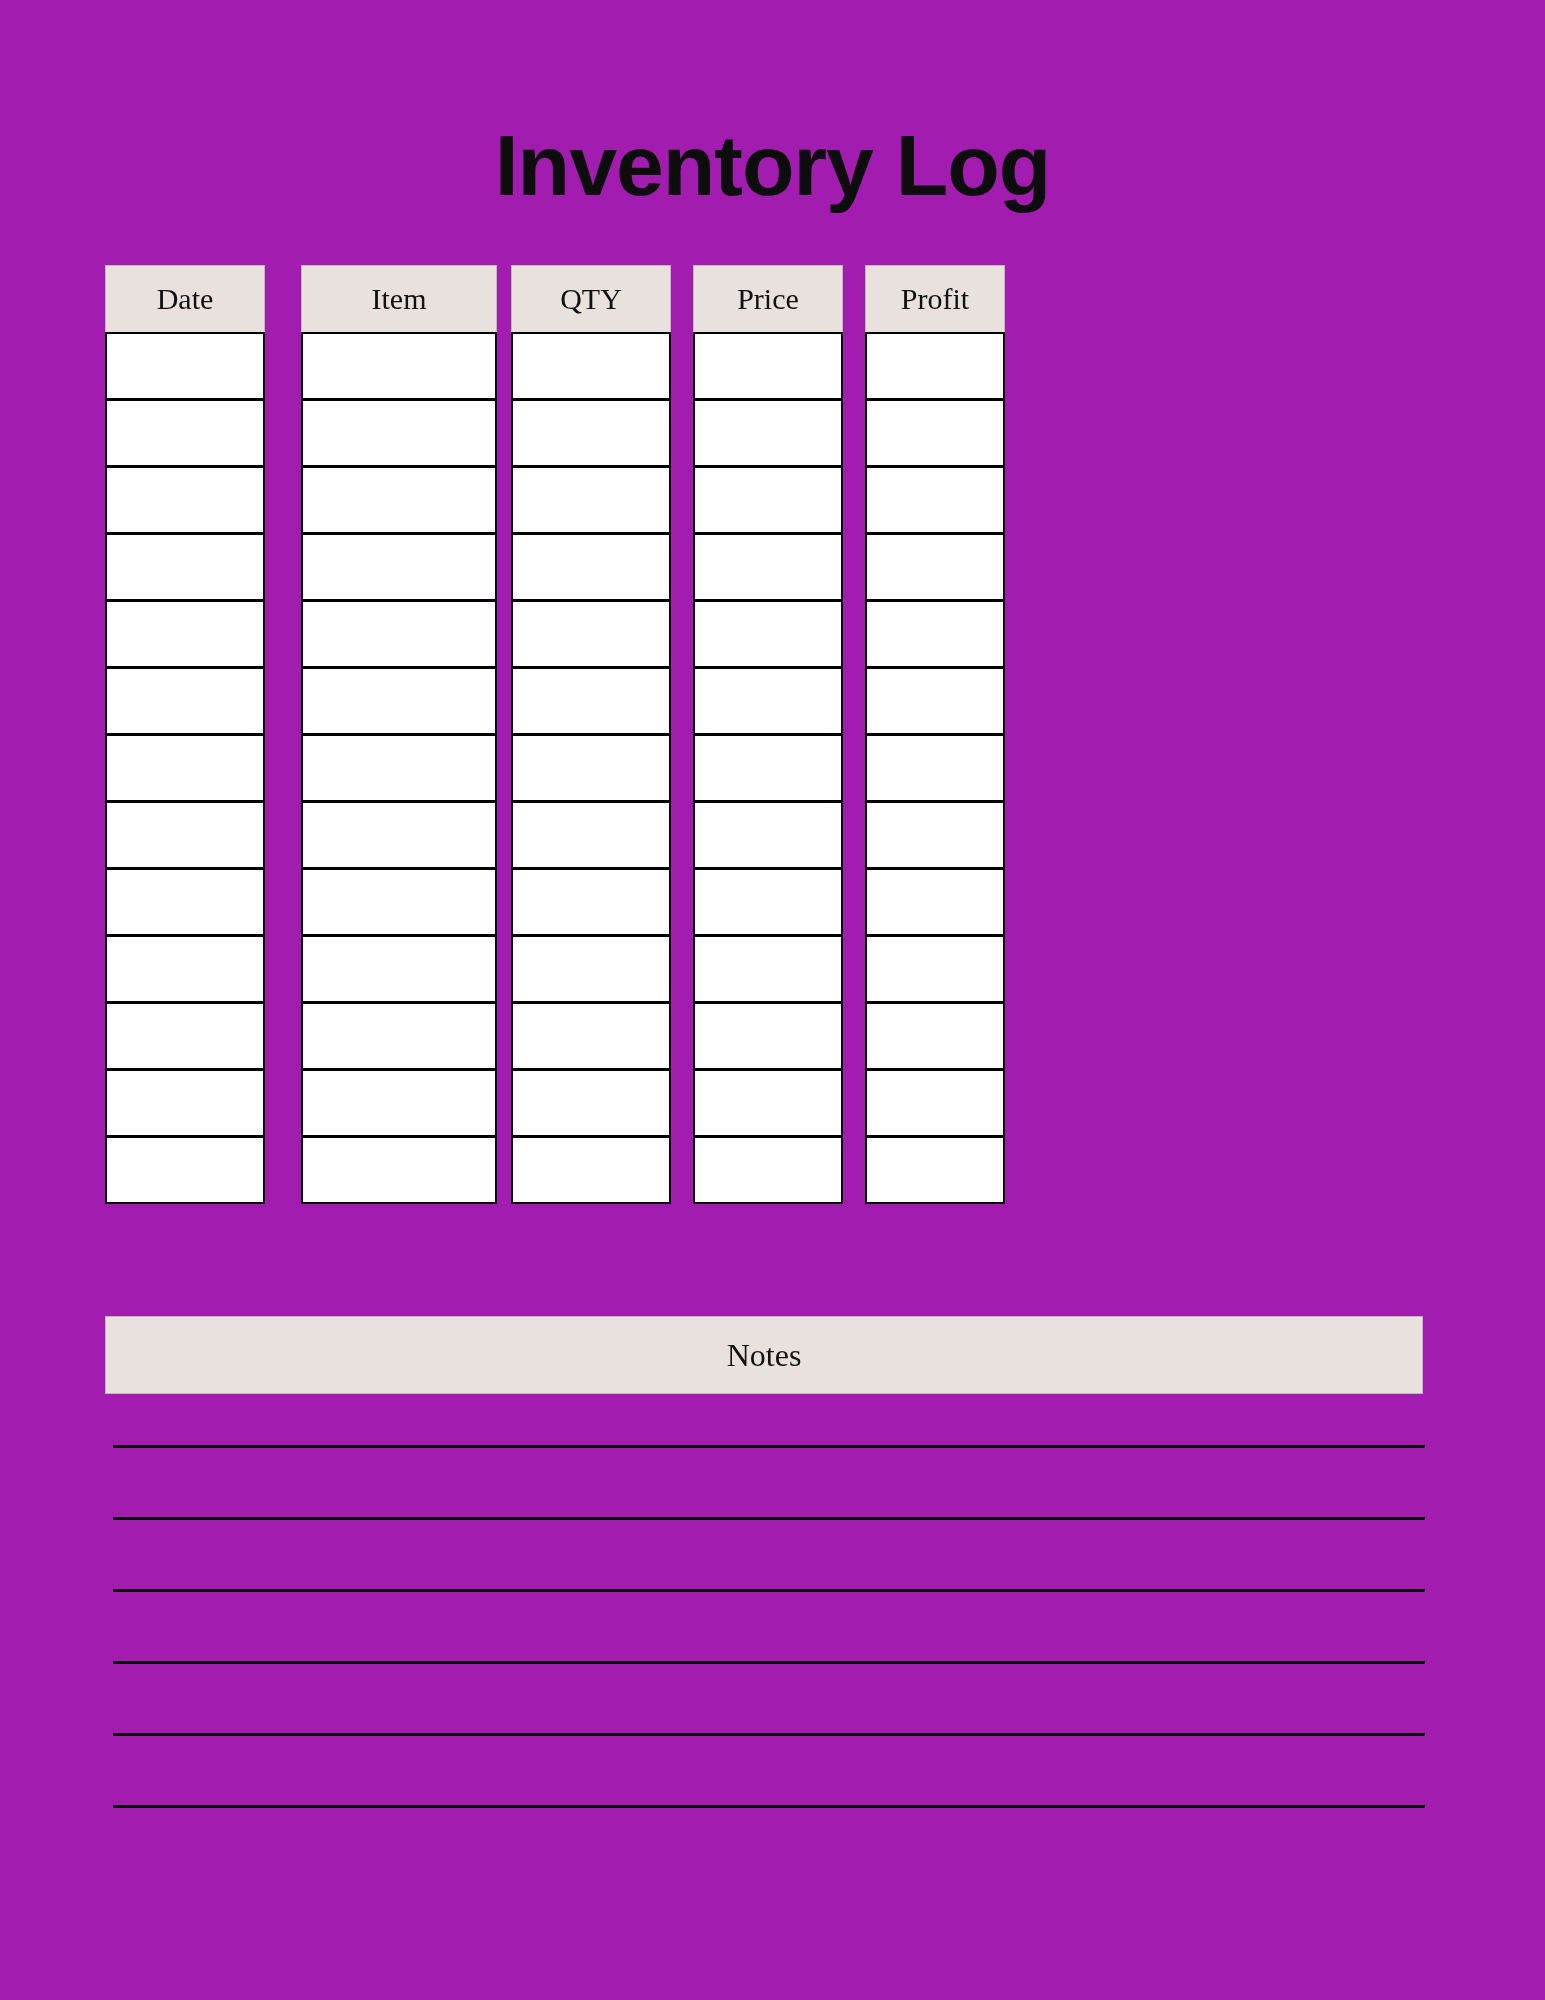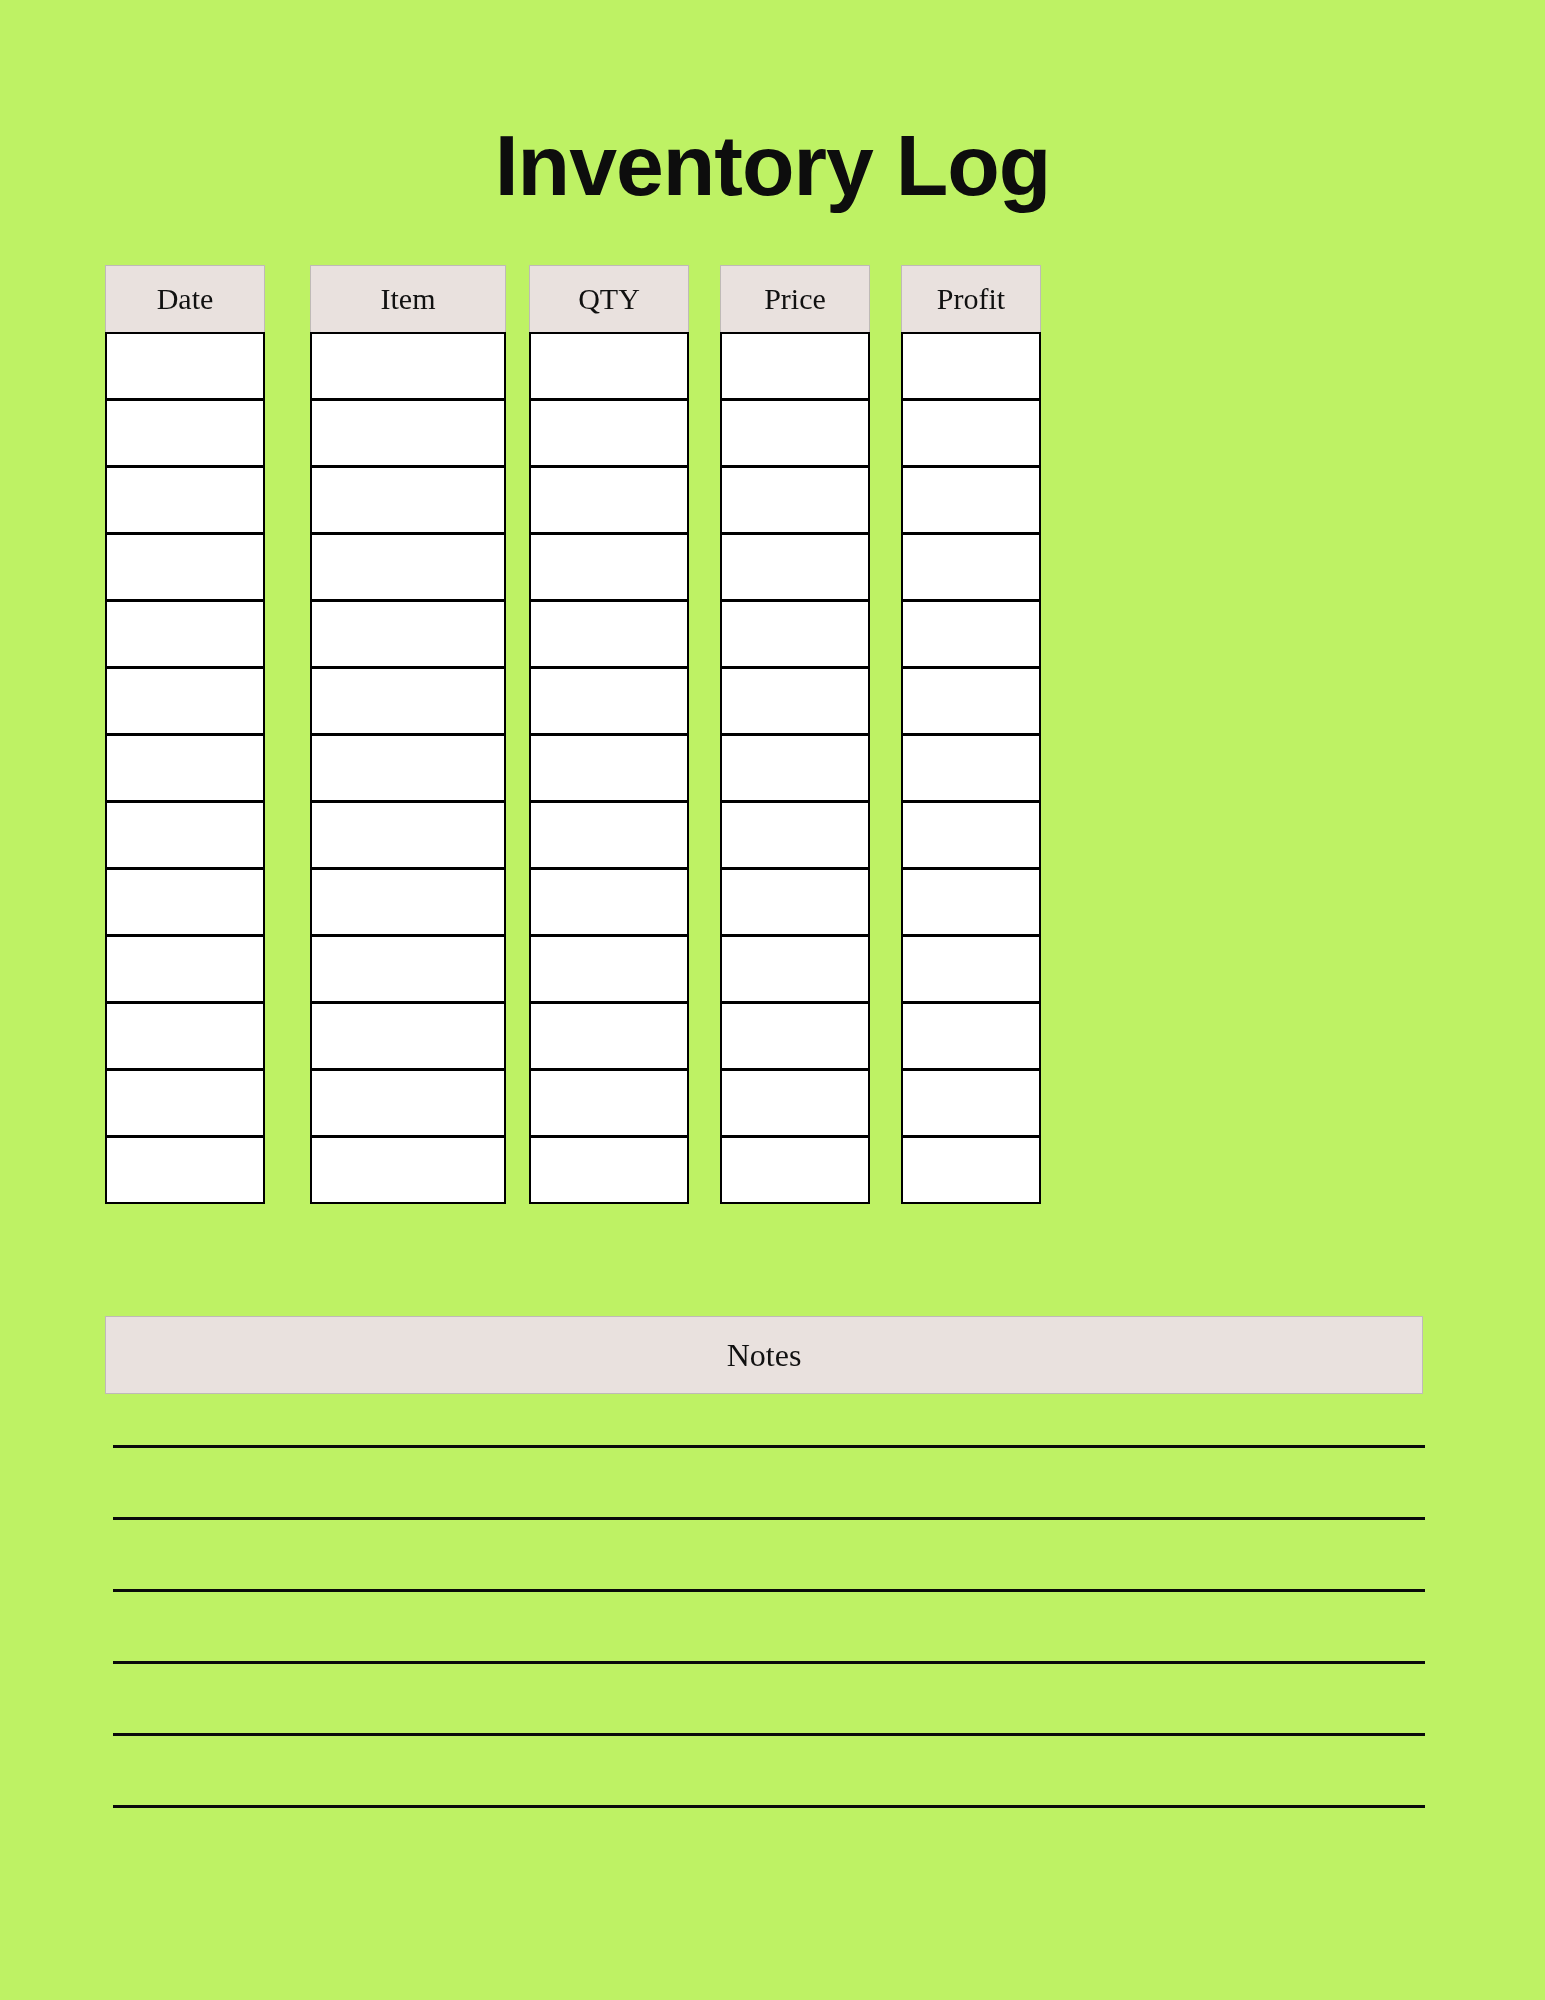--- a/index.html
+++ b/index.html
@@ -13,21 +13,21 @@
     position: relative;
     font-family: "Liberation Serif", serif;
     overflow: hidden;
   }
 
   .page {
     position: absolute;
     left: 0; top: 0;
     width: 1545px;
     height: 2000px;
-    background: #bef264;
+    background: #a21caf;
     text-decoration: underline;
   }
 
   
   .title {
     position: absolute;
     left: 0;
     top: 118px;
     width: 1545px;
     text-align: center;
@@ -41,21 +41,21 @@
 
   
   .table-wrap {
     position: absolute;
     left: 105px;
     top: 265px;
     width: 1318px;
     height: 1020px;
     display: flex;
     align-items: flex-start;
-    gap: 15px;
+    gap: 6px;
   }
 
   .col {
     display: flex;
     flex-direction: column;
     box-sizing: border-box;
   }
   .col + .col { margin-left: 16px; }
 
   .col-head {

